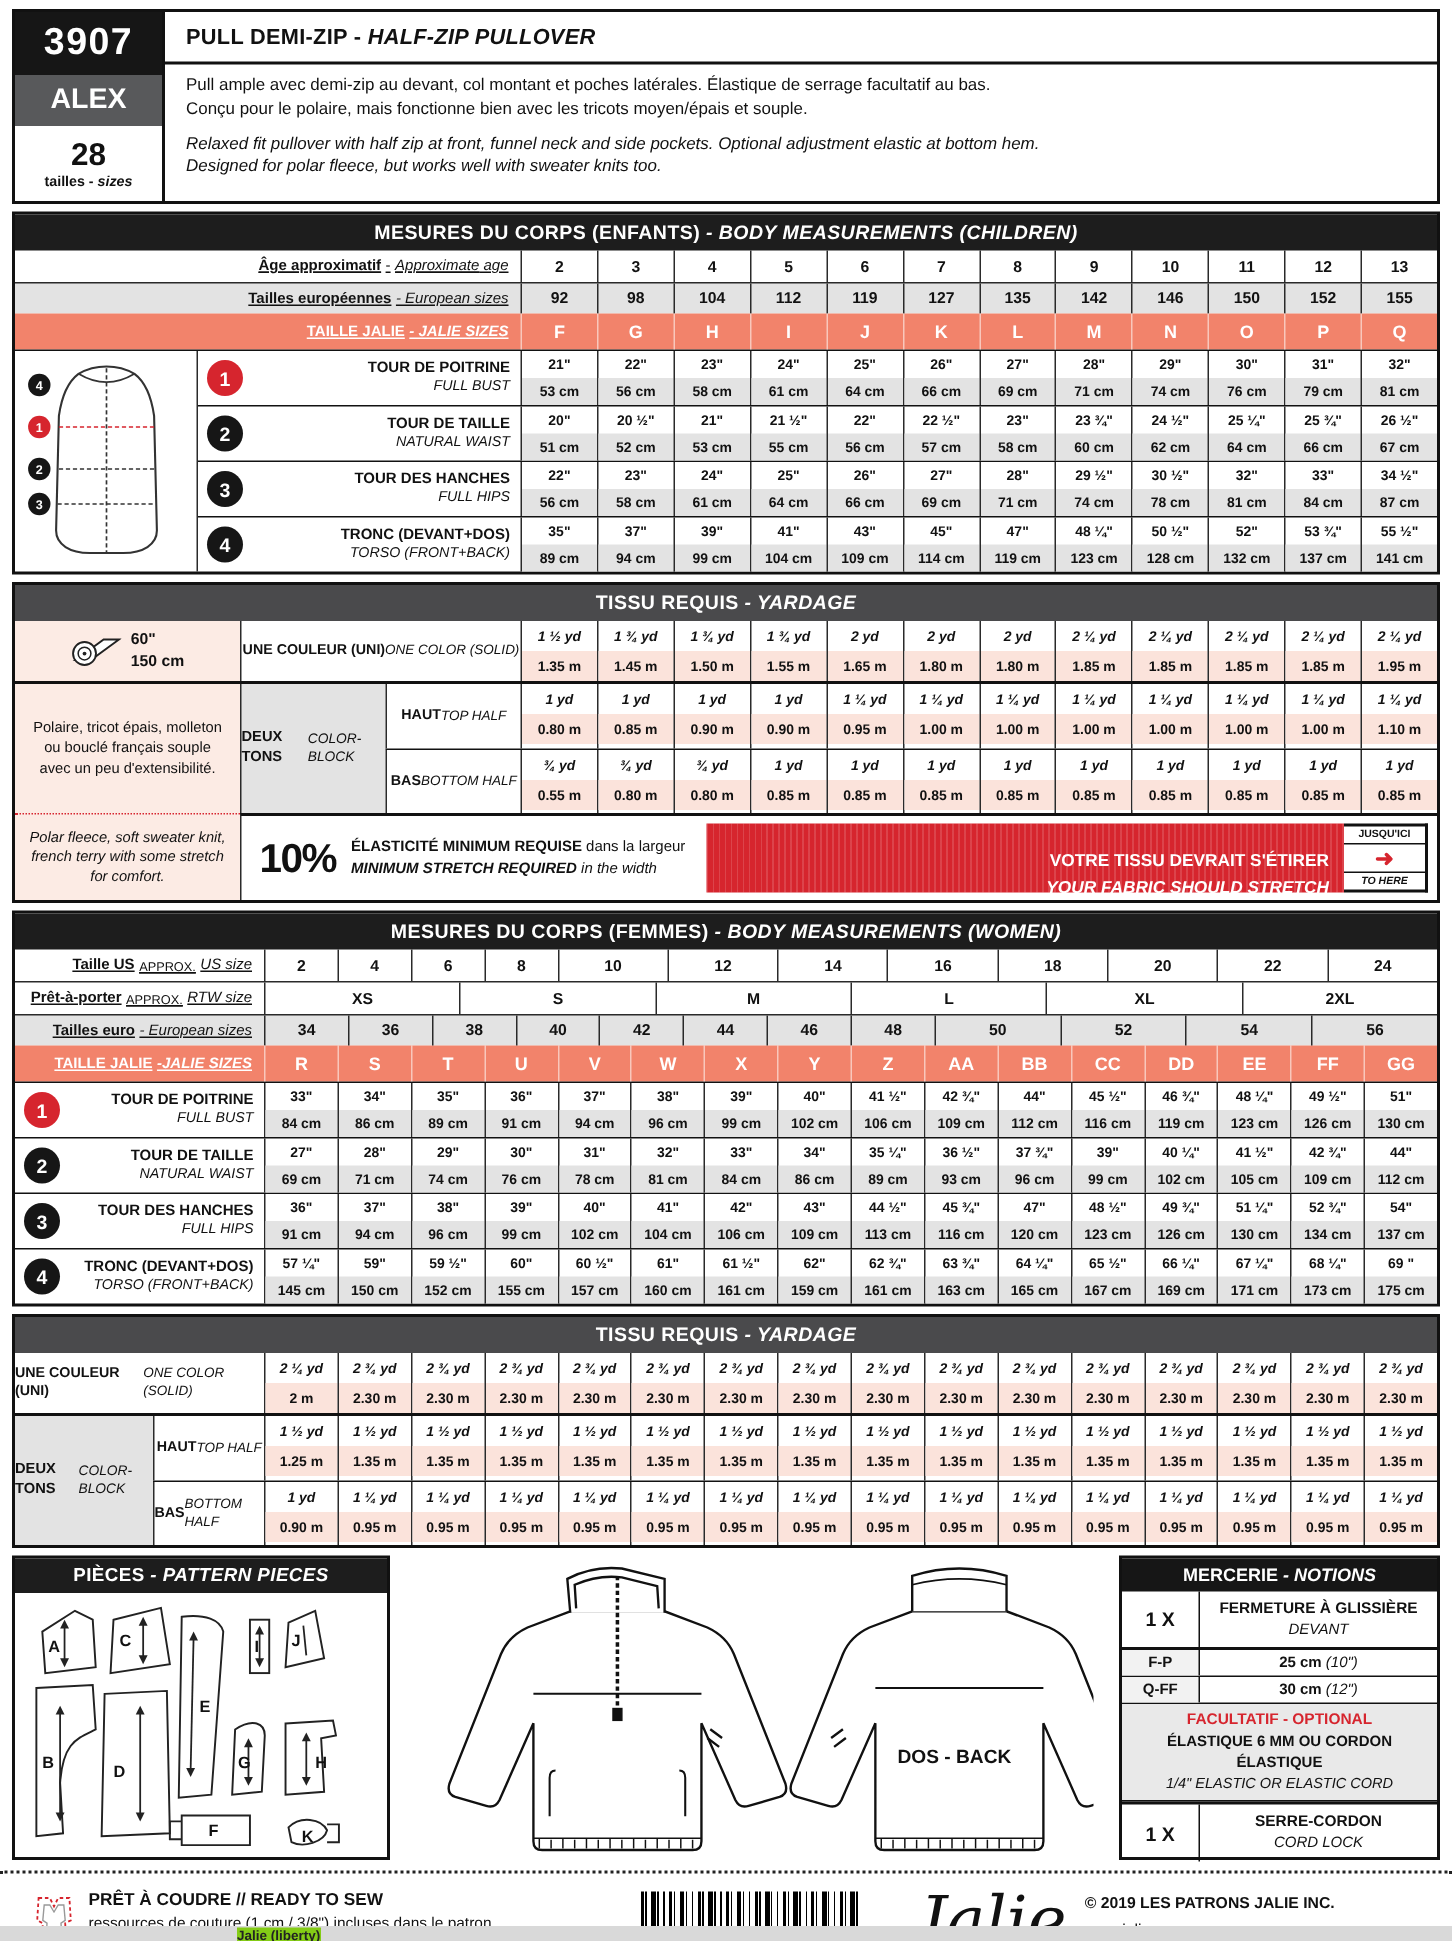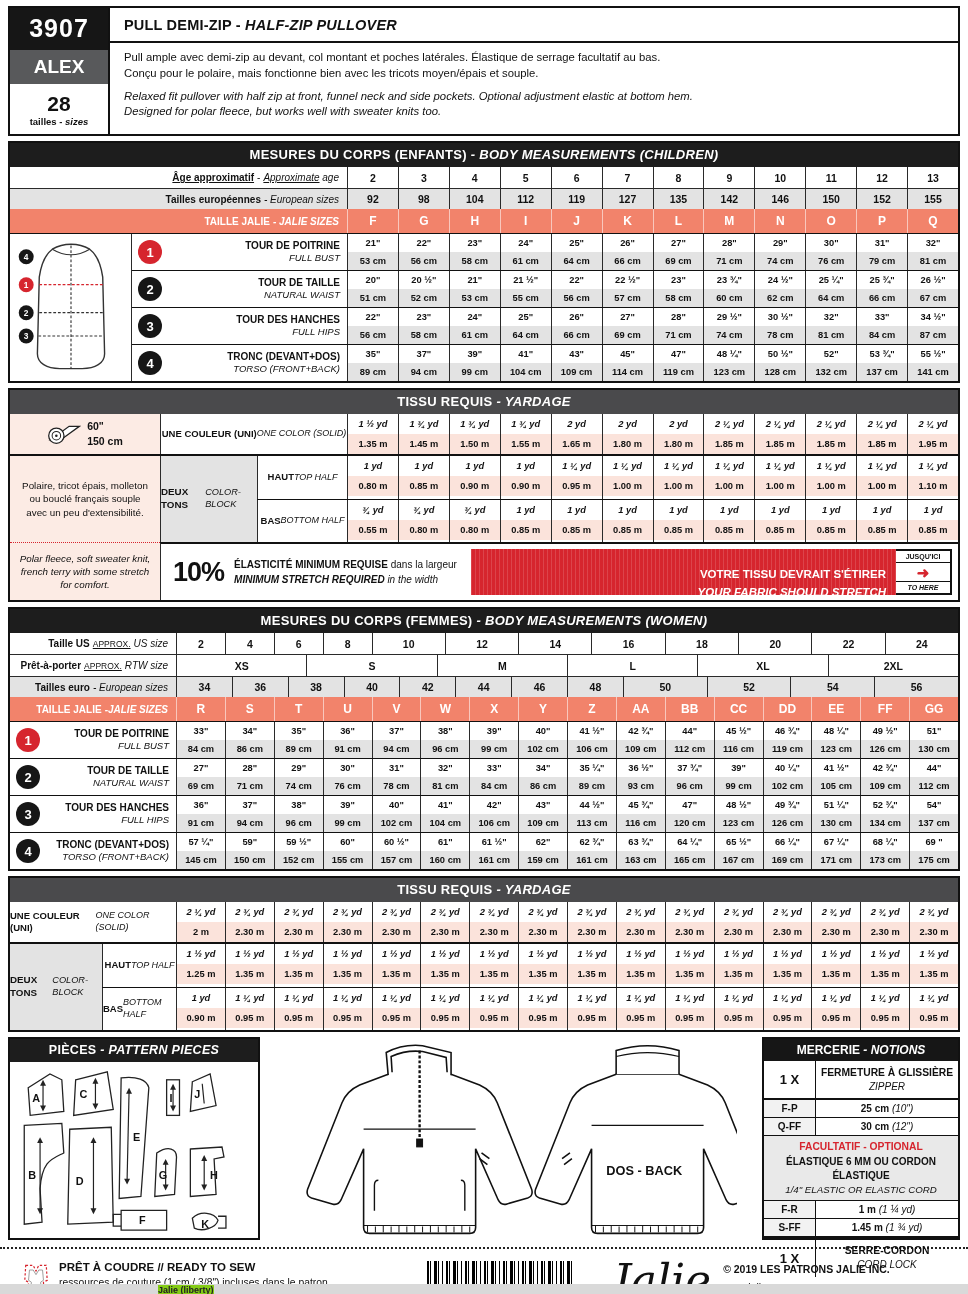--- a/index.html
+++ b/index.html
@@ -21,21 +21,21 @@
   .hdr-title { border-bottom:2px solid #111; padding:9px 14px 8px; font-weight:700; font-size:14.5px; letter-spacing:.2px; }
   .hdr-desc { padding:7px 14px 0; font-size:11.3px; line-height:1.4; }
   .hdr-desc p { margin-bottom:7px; }
 
   
   .tbl { border:2px solid #111; margin:0 8px 5px; }
   .bar { background:#1d1d1d; color:#fff; text-align:center; font-weight:700; font-size:13px; padding:4px 0 5px; letter-spacing:.3px; }
   .bar.mid { background:#4a4a4c; }
   .g { display:grid; align-items:stretch; }
   .hc { text-align:center; font-size:10.5px; font-weight:700; border-left:1px solid #2a2a2a; display:flex; align-items:center; justify-content:center; }
-  .glabel { text-align:right; padding:0 8px; font-size:10px; display:flex; align-items:center; justify-content:flex-end; gap:3px; white-space:nowrap; }
+  .glabel { text-align:right; padding:0 8px; font-size:10px; display:flex; align-items:center; justify-content:flex-end; gap:3px; white-space:nowrap;text-decoration:underline; }
   .khdr { grid-template-columns:337px repeat(12,1fr); height:21px; border-top:1px solid #2a2a2a; }
   .khdr.first { border-top:none; }
   .gray { background:#e3e3e3; }
   .jrow { background:#f2836b; height:24px; border-top:none; }
   .jrow .glabel { color:#fff; font-weight:700; }
   .jrow .hc { color:#fff; font-size:12px; border-left:1px solid rgba(255,255,255,.55); }
 
   
   .kbody { display:flex; border-top:1.5px solid #111; }
   .figure { width:122px; border-right:1px solid #2a2a2a; display:flex; align-items:center; justify-content:center; }
@@ -96,21 +96,21 @@
   .ywsub { display:grid; grid-template-columns:74px repeat(16,1fr); height:43px; }
   .ywsub + .ywsub { border-top:1.5px solid #111; }
   .dt-cell.w { width:92px; }
 
   
   .bottom { display:flex; margin:0 8px; gap:8px; height:203px; }
   .pieces { width:252px; border:2px solid #111; display:flex; flex-direction:column; }
   .pieces .bar { font-size:12.5px; }
   .pieces svg { flex:1; }
   .garments { flex:1; display:flex; align-items:flex-end; justify-content:center; }
-  .notions { width:198px; border:2px solid #111; font-size:10px; display:flex; flex-direction:column; }
+  .notions { width:214px; border:2px solid #111; font-size:10px; display:flex; flex-direction:column; }
   .n-title { background:#161616; color:#fff; text-align:center; font-weight:700; font-size:12px; padding:4px 0; }
   .n-head { display:flex; border-bottom:2px solid #111; }
   .n-head.topb { border-top:2px solid #111; border-bottom:none; }
   .n-qty { width:52px; min-width:52px; border-right:1.5px solid #111; display:flex; align-items:center; justify-content:center; font-weight:700; font-size:13px; }
   .n-desc { flex:1; text-align:center; padding:5px 2px; line-height:1.35; }
   .n-desc .fr { font-weight:700; font-size:10.3px; }
   .n-desc .en { font-style:italic; font-size:10px; }
   .n-row { display:flex; border-bottom:1.5px solid #111; }
   .n-size { width:52px; min-width:52px; background:#f2f2f2; border-right:1.5px solid #111; text-align:center; font-weight:700; padding:3px 0; font-size:10px; }
   .n-val { flex:1; text-align:center; padding:3px 0; font-size:10px; }
@@ -1362,48 +1362,38 @@
         <text x="327" y="135" font-size="13" font-weight="bold" fill="#111">DOS - BACK</text>
       </svg>
     </div>
 
     <div class="notions">
       <div class="n-title"><span>MERCERIE</span><span class="it"> - NOTIONS</span></div>
       <div class="n-head">
         <div class="n-qty">1 X</div>
         <div class="n-desc">
             <div class="fr">FERMETURE À GLISSIÈRE</div>
-            <div class="en">ZIPPER</div>
+            <div class="en">DEVANT</div>
           </div>
       </div>
       <div>
           <div class="n-row">
             <div class="n-size">F-P</div>
             <div class="n-val"><b>25 cm </b><span class="it">(10")</span></div>
           </div>
           <div class="n-row">
             <div class="n-size">Q-FF</div>
             <div class="n-val"><b>30 cm </b><span class="it">(12")</span></div>
           </div>
         </div>
       <div class="n-opt">
         <div class="t">FACULTATIF - OPTIONAL</div>
         <div class="fr">ÉLASTIQUE 6 MM OU CORDON ÉLASTIQUE</div>
         <div class="en">1/4" ELASTIC OR ELASTIC CORD</div>
       </div>
-      <div>
-          <div class="n-row">
-            <div class="n-size">F-R</div>
-            <div class="n-val"><b>1 m </b><span class="it">(1 ¼ yd)</span></div>
-          </div>
-          <div class="n-row">
-            <div class="n-size">S-FF</div>
-            <div class="n-val"><b>1.45 m </b><span class="it">(1 ¾ yd)</span></div>
-          </div>
-        </div>
       <div class="n-head topb" style="flex:1;border-bottom:none">
         <div class="n-qty">1 X</div>
         <div class="n-desc">
             <div class="fr">SERRE-CORDON</div>
             <div class="en">CORD LOCK</div>
           </div>
       </div>
     </div>
   </div>
 

